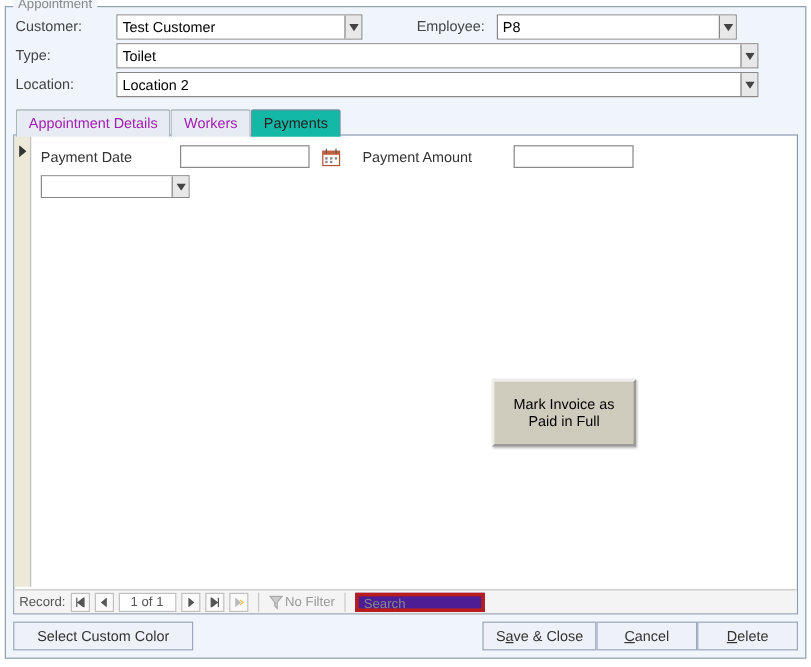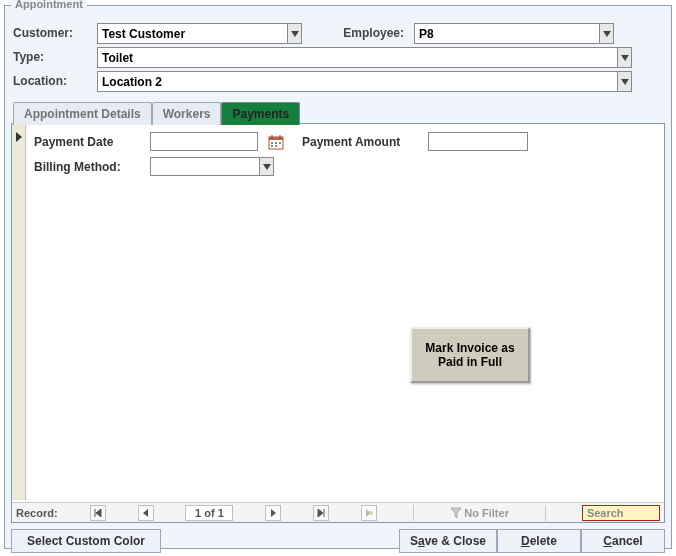--- a/index.html
+++ b/index.html
@@ -13,37 +13,36 @@
     height: 556px;
     overflow: hidden;
   }
   .groupbox {
     border: 1px solid #90a0b0;
     margin: 5px 4px 4px 4px;
     padding: 4px 6px 6px 6px;
     position: relative;
     background: #f0f4fb;
     height: 544px;
-    font-weight: bold;
   }
   .groupbox-title {
     position: absolute;
     top: -8px;
     left: 6px;
     background: #f0f4fb;
     padding: 0 4px;
     color: #888;
     font-size: 11px;
   }
   .header-grid {
     display: grid;
     grid-template-columns: 84px 205px 16px 90px 200px 16px;
     grid-auto-rows: 22px;
     gap: 2px 2px;
-    margin-top: 13px;
+    margin-top: 2px;
     margin-bottom: 8px;
   }
   .hlabel {
     padding: 3px 2px 0 2px;
     color: #444;
   }
   .combo {
     display: flex;
     align-items: stretch;
     border: 1px solid #888;
@@ -75,29 +74,29 @@
     gap: 0;
     padding-left: 2px;
     position: relative;
     z-index: 2;
   }
   .tab {
     border: 1px solid #9aa;
     border-bottom: none;
     padding: 4px 10px;
     background: #e7ecf4;
-    color: #737373;
+    color: #a21caf;
     margin-right: 0px;
     border-radius: 2px 2px 0 0;
     position: relative;
     top: 1px;
     cursor: pointer;
   }
   .tab.active {
-    background: #15803d;
+    background: #14b8a6;
     color: #222;
     border-color: #7a8aa0;
     top: 1px;
   }
   .tabpanel {
     border: 1px solid #8898b0;
     background: #fff;
     height: 400px;
     margin-top: -1px;
     position: relative;
@@ -160,21 +159,20 @@
     left: 0; right: 0; bottom: 0;
     height: 20px;
     border-top: 1px solid #c8c8c8;
     background: #f4f4f4;
     display: flex;
     align-items: center;
     font-size: 11px;
     color: #555;
     padding: 0 4px;
     gap: 4px;
-    justify-content: space-between;
   }
   .recordnav .navbtn {
     width: 16px; height: 16px;
     border: 1px solid #c0c0c0;
     background: #fafafa;
     display: inline-flex;
     align-items: center;
     justify-content: center;
     cursor: pointer;
   }
@@ -185,23 +183,23 @@
     background: #fff;
     text-align: center;
     line-height: 14px;
     font-size: 11px;
   }
   .recordnav .sep {
     width: 1px; height: 16px; background: #c8c8c8; margin: 0 4px;
   }
   .recordnav .nofilter { color: #999; display: inline-flex; align-items: center; gap: 2px;}
   .recordnav .searchbox {
-    width: 78px; height: 16px;
-    border: 1px solid #b91c1c;
-    background: #fef9c3;
+    width: 108px; height: 16px;
+    border: 3px solid #b91c1c;
+    background: #4c1d95;
     padding: 0 4px;
     color: #888;
     line-height: 14px;
   }
 
   .footer {
     display: flex;
     align-items: flex-end;
     margin-top: 6px;
     gap: 0;
@@ -298,21 +296,20 @@
             <rect x="7" y="8" width="2" height="2" fill="#888"></rect>
             <rect x="11" y="8" width="2" height="2" fill="#888"></rect>
             <rect x="3" y="11" width="2" height="2" fill="#888"></rect>
             <rect x="7" y="11" width="2" height="2" fill="#888"></rect>
           </svg>
         </span>
         <span class="lbl amtlabel">Payment Amount</span>
         <input class="txtbox" style="width: 100px;" value="">
       </div>
       <div class="row1">
-        <span class="lbl pd">Billing Method:</span>
         <div class="combo" style="width:124px;height:19px">
           <input value="" style="">
           <div class="arrow">
             <svg viewBox="0 0 8 6">
                 <path d="M0 0 L8 0 L4 6 Z" fill="#444"></path>
               </svg>
           </div>
         </div>
       </div>
 
@@ -357,16 +354,16 @@
       </span>
       <span class="sep"></span>
       <span class="searchbox">Search</span>
     </div>
   </div>
 
   <div class="footer">
     <button class="winbtn color">Select Custom Color</button>
     <span class="spacer"></span>
     <button class="winbtn"><span>S</span><span class="u">a</span><span>ve &amp; Close</span></button>
+    <button class="winbtn"><span class="u">C</span><span>ancel</span></button>
     <button class="winbtn"><span class="u">D</span><span>elete</span></button>
-    <button class="winbtn"><span class="u">C</span><span>ancel</span></button>
   </div>
 </div>
 
 </body></html>

